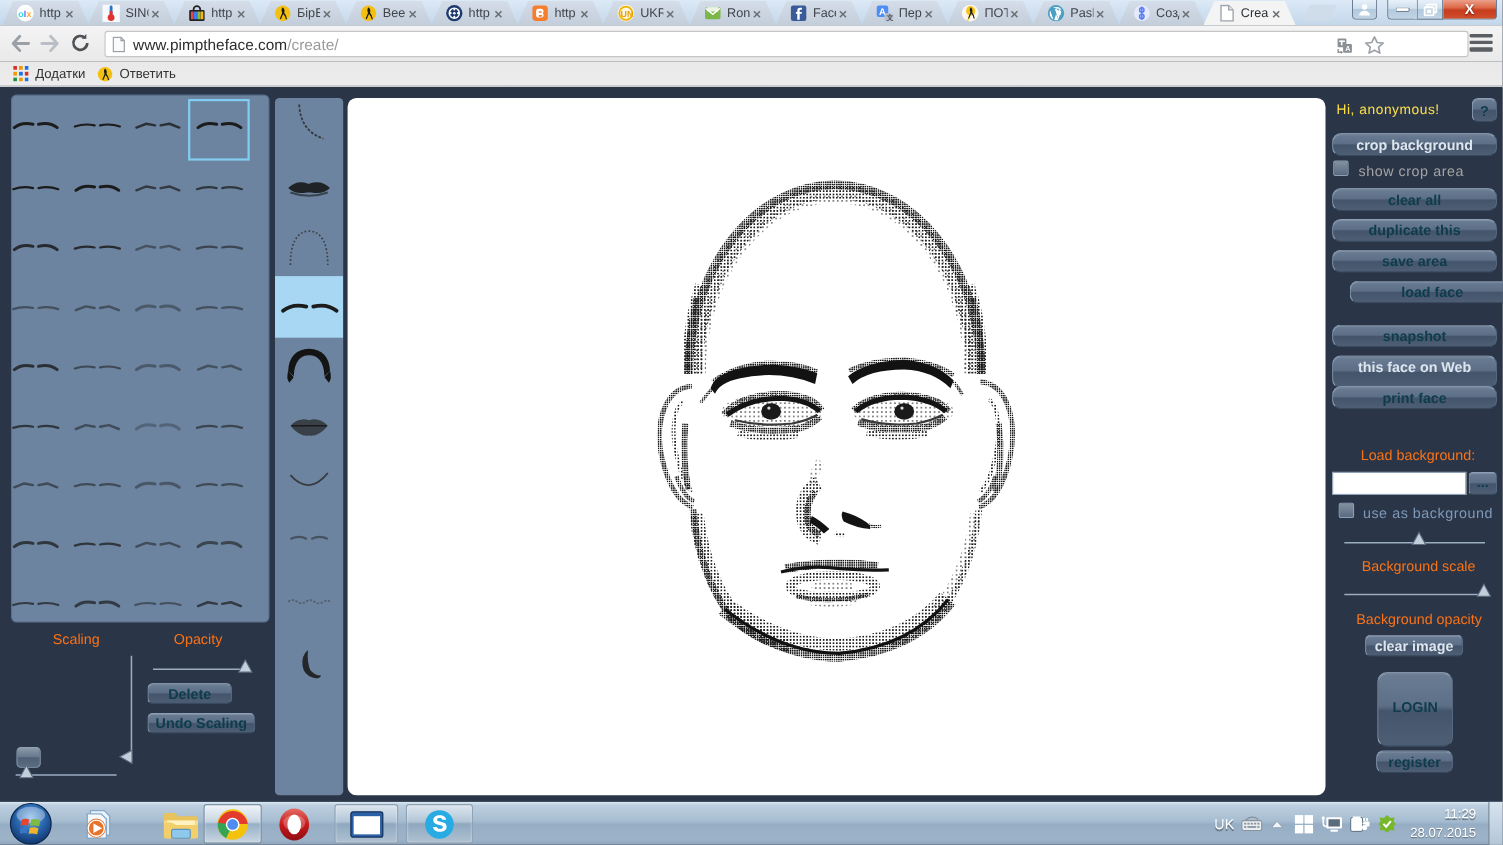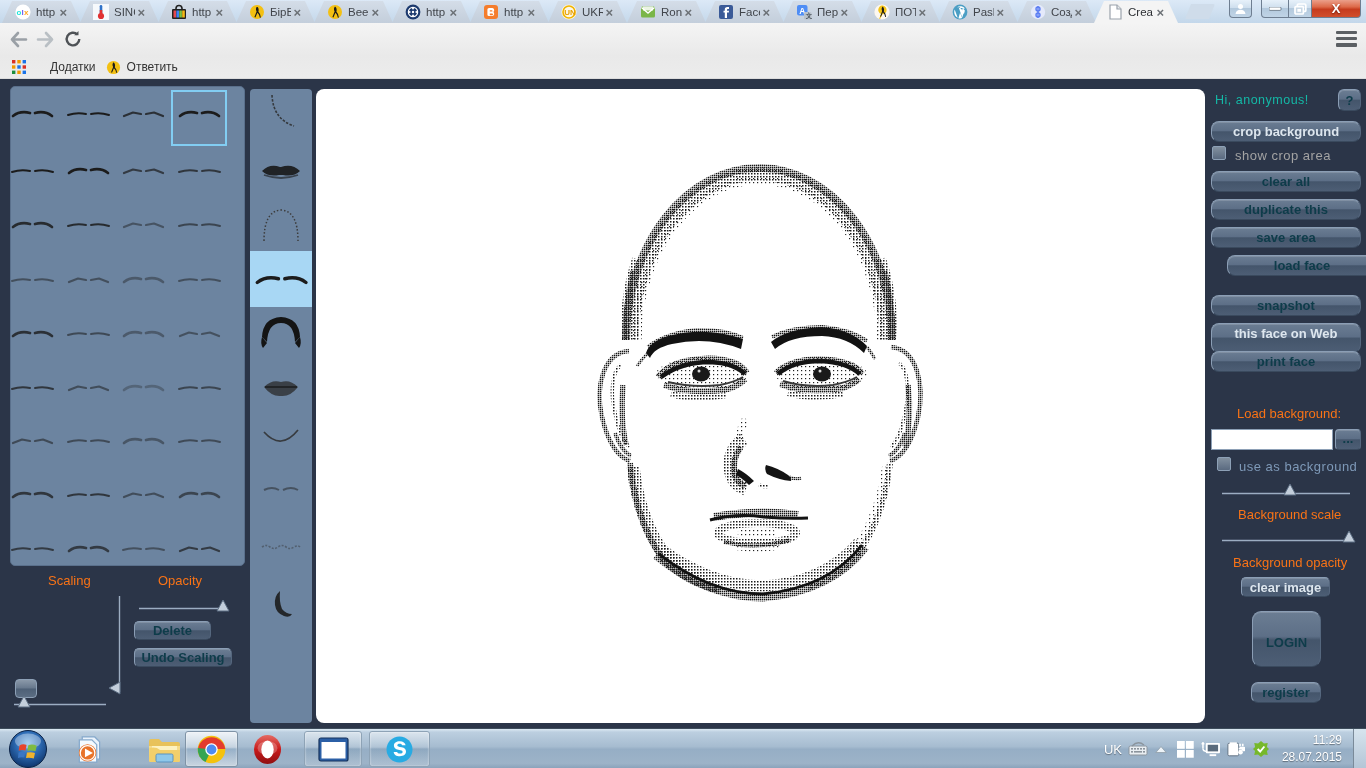--- a/index.html
+++ b/index.html
@@ -211,20 +211,39 @@
  <svg style="position:absolute;left:9px;top:8px" width="19" height="17" viewBox="0 0 19 17">
       <path d="M9 2 3 8.5 9 15M3 8.5h14" fill="none" stroke="#9aa0a6" stroke-width="2.6" stroke-linecap="round" stroke-linejoin="round"></path>
     </svg>
  <svg style="position:absolute;left:36px;top:8px" width="19" height="17" viewBox="0 0 19 17">
       <path d="M10 2l6 6.5-6 6.5M16 8.5H2" fill="none" stroke="#b9bfc4" stroke-width="2.6" stroke-linecap="round" stroke-linejoin="round"></path>
     </svg>
  <svg style="position:absolute;left:64px;top:7px" width="18" height="18" viewBox="0 0 18 18">
       <path d="M15.3 9a6.3 6.3 0 1 1-1.9-4.5" fill="none" stroke="#4e5256" stroke-width="2.4"></path>
       <path d="M14.5 1v4.3h-4.3z" fill="#4e5256"></path>
     </svg>
+ <div id="urlbox">
+  <svg width="12" height="15" viewBox="0 0 12 15">
+        <path d="M1 1h7l3 3v10H1z" fill="#fbfbfb" stroke="#9aa0a6" stroke-width="1.1"></path>
+        <path d="M8 1v3h3" fill="none" stroke="#9aa0a6" stroke-width="1.1"></path>
+      </svg>
+  <span id="urltxt">www.pimptheface.com<span>/create/</span></span>
+  <svg style="position:absolute;right:104px;top:5px" width="15" height="15" viewBox="0 0 15 15">
+        <rect x="1" y="1" width="8" height="8" rx="1" fill="#8b9096"></rect>
+        <rect x="2.4" y="2.8" width="5.2" height="1.4" fill="#fff"></rect>
+        <rect x="4" y="2.8" width="1.4" height="4.4" fill="#fff"></rect>
+        <rect x="6" y="6" width="8" height="8" rx="1" fill="#8b9096"></rect>
+        <text x="8" y="12.4" font-size="6.5" font-weight="bold" fill="#fff" font-family="Liberation Sans">А</text>
+        <path d="M1.5 10.5v3h3" fill="none" stroke="#8b9096" stroke-width="1.2"></path>
+        <path d="M4 12l2 1.6-2 1.4z" fill="#8b9096"></path>
+      </svg>
+  <svg style="position:absolute;right:75px;top:3px" width="19" height="19" viewBox="0 0 19 19">
+        <path d="M9.5 1.6l2.4 5 5.5.6-4.1 3.7 1.1 5.4-4.9-2.7-4.9 2.7 1.1-5.4L1.6 7.2l5.5-.6z" fill="none" stroke="#9aa0a6" stroke-width="1.5" stroke-linejoin="round"></path>
+      </svg>
+ </div>
  <div style="position:absolute;right:9px;top:8px;width:21px;height:16px">
   <div style="height:3.2px;background:#5b5f63;border-radius:1px"></div>
   <div style="height:3.2px;background:#5b5f63;border-radius:1px;margin-top:3px"></div>
   <div style="height:3.2px;background:#5b5f63;border-radius:1px;margin-top:3px"></div>
  </div>
 </div>
 <div id="bookbar">
  <svg style="margin-left:12px" width="14" height="14" viewBox="0 0 14 14">
       <g fill="#d93025">
         <rect x="0" y="0" width="3.4" height="3.4"></rect>
@@ -237,21 +256,21 @@
       </g>
       <g fill="#1a73e8">
         <rect x="10.6" y="0" width="3.4" height="3.4"></rect>
         <rect x="5.3" y="5.3" width="3.4" height="3.4"></rect>
         <rect x="10.6" y="10.6" width="3.4" height="3.4"></rect>
       </g>
       <g fill="#1e8e3e">
         <rect x="0" y="10.6" width="3.4" height="3.4"></rect>
       </g>
     </svg>
- <span style="margin-left:24px">Додатки</span>
+ <span style="margin-left:6px">Додатки</span>
  <svg style="margin-left:10px" width="15" height="15" viewBox="0 0 16 16">
       <circle cx="8" cy="8" r="7" fill="#f3c012"></circle>
       <path d="M8 2.5c-1.5 1.8-1.2 3.5-.4 5l-2.2 5.6 1 .4 2-4.8 1.6 2 .9 3 1-.2-.9-3.4-1.6-2.4c.6-2 .3-3.8-1.4-5.2z" fill="#1b1b1b"></path>
     </svg>
  <span style="margin-left:6px">Ответить</span>
 </div>
 <div id="page">
 <svg width="0" height="0" style="position:absolute">
       <defs>
 <pattern id="pd" width="2" height="2" patternUnits="userSpaceOnUse">
@@ -440,21 +459,21 @@
 
  <path d="M398 428 Q443 420 482 426" fill="none" stroke="url(#pd)" stroke-width="8"></path>
  <path d="M394 431 Q420 424 448 428 Q472 430 492 429" fill="none" stroke="#131313" stroke-width="3"></path>
  <ellipse cx="441" cy="444" rx="39" ry="10" fill="none" stroke="url(#pm)" stroke-width="8"></ellipse>
  <ellipse cx="441" cy="444" rx="20" ry="5" fill="url(#ps)"></ellipse>
  <path d="M408 453 Q441 461 474 451" fill="none" stroke="url(#pd)" stroke-width="4"></path>
  <path d="M420 459 Q442 463 465 458" fill="none" stroke="url(#ps)" stroke-width="4"></path>
 </svg>
 </div>
 <div id="rightpanel">
- <div style="position:absolute;left:10px;top:13px;color:#14b8a6;font-size:12.5px;letter-spacing:.5px">Hi, anonymous!</div>
+ <div style="position:absolute;left:10px;top:13px;color:#fde047;font-size:12.5px;letter-spacing:.5px">Hi, anonymous!</div>
  <div class="sb" style="left:133px;top:9px;width:23px;height:22px;line-height:21px;border-radius:6px">?</div>
  <div class="sb lt" style="left:6px;top:41px;width:150px;height:21px;line-height:20px">crop background</div>
  <div class="cbx" style="left:7px;top:66px"></div>
  <div style="position:absolute;left:30px;top:68px;color:#a3a3a3;font-size:13px;letter-spacing:.5px">show crop area</div>
  <div class="sb" style="left:6px;top:91px;width:150px;height:21px;line-height:20px">clear all</div>
  <div class="sb" style="left:6px;top:119px;width:150px;height:21px;line-height:20px">duplicate this</div>
  <div class="sb" style="left:6px;top:147px;width:150px;height:21px;line-height:20px">save area</div>
  <div class="sb" style="left:22px;top:175px;width:150px;height:21px;line-height:20px">load face</div>
  <div class="sb" style="left:6px;top:215px;width:150px;height:21px;line-height:20px">snapshot</div>
  <div class="sb lt" style="left:6px;top:243px;width:150px;height:30px;line-height:20px">this face on Web</div>
@@ -468,21 +487,21 @@
         <line x1="0" y1="11.5" x2="128" y2="11.5" stroke="#9cadc2" stroke-width="1.4"></line>
         <path d="M62 13 H74 L68 2 Z" fill="#c3cedb" stroke="#5d6e83" stroke-width="1"></path>
       </svg>
  <div class="lbl" style="left:33px;top:427px">Background scale</div>
  <svg style="position:absolute;left:17px;top:449px" width="134" height="15" viewBox="0 0 134 15">
         <line x1="0" y1="11.5" x2="130" y2="11.5" stroke="#9cadc2" stroke-width="1.4"></line>
         <path d="M121 13 H133 L127 2 Z" fill="#c3cedb" stroke="#5d6e83" stroke-width="1"></path>
       </svg>
  <div class="lbl" style="left:28px;top:475px">Background opacity</div>
  <div class="sb lt" style="left:36px;top:497px;width:89px;height:20px;line-height:19px;border-radius:5px">clear image</div>
- <div class="sb" style="left:47px;top:531px;width:69px;height:56px;line-height:62px;border-radius:9px">LOGIN</div>
+ <div class="sb" style="left:47px;top:531px;width:69px;height:68px;line-height:62px;border-radius:9px">LOGIN</div>
  <div class="sb" style="left:46px;top:602px;width:70px;height:21px;line-height:20px;border-radius:7px">register</div>
 </div>
 </div>
 <div id="taskbar">
  <svg style="position:absolute;left:8px;top:0px" width="40" height="40" viewBox="0 0 40 40">
   <defs>
         <radialGradient id="orb" cx="50%" cy="35%" r="70%">
           <stop offset="0%" stop-color="#7ab6e8"></stop>
           <stop offset="45%" stop-color="#2d6bb4"></stop>
           <stop offset="100%" stop-color="#0b2e62"></stop>

